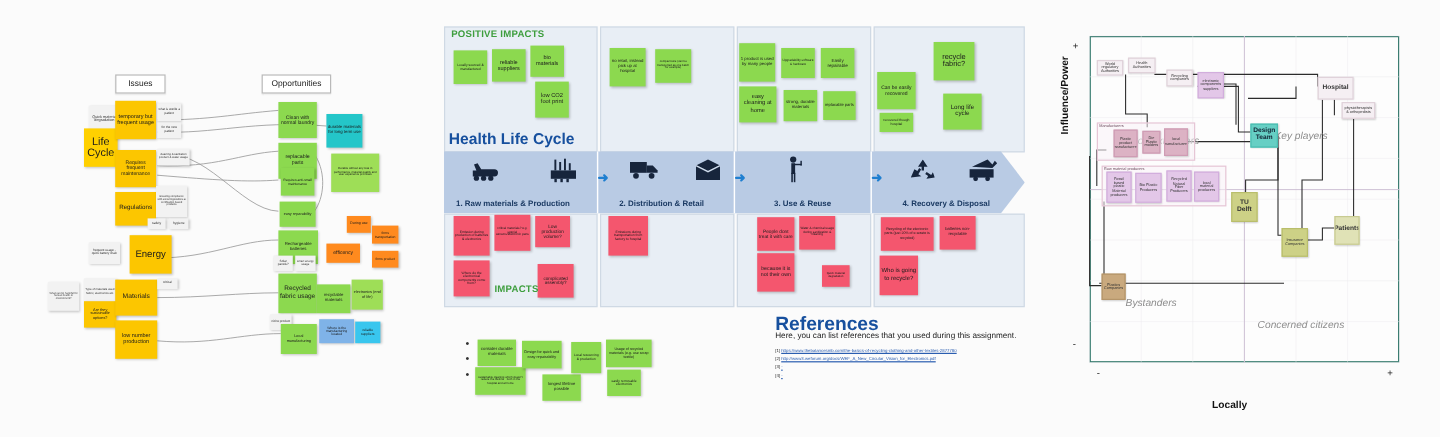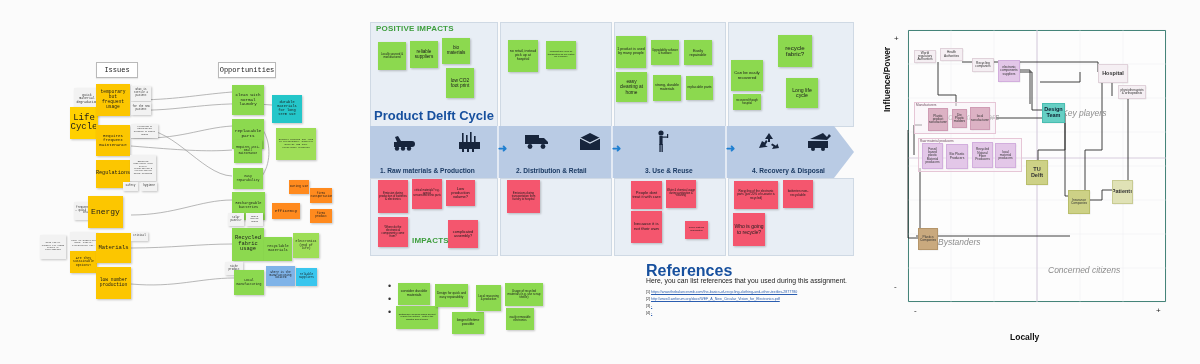--- a/index.html
+++ b/index.html
@@ -15,21 +15,21 @@
   .g{background:#8cd94f;}
   .g2{background:#9ede57;}
   .teal{background:#24c6c9;}
   .or{background:#ff8a1e;}
   .bl{background:#7fb3e8;}
   .cy{background:#39c6ee;}
   .wh{background:#f2f2f2;color:#333;}
   .pk{background:#f4566e;}
 
   
-  #left-panel{position:absolute;left:0;top:0;width:360px;height:281px;font-family:Liberation Mono, monospace;}
+  #left-panel{position:absolute;left:0;top:0;width:360px;height:281px;}
   .hdr-box{position:absolute;background:#fff;border:1px solid #b9b9b9;display:flex;align-items:center;
            justify-content:center;font-size:7px;color:#222;box-shadow:0 1px 1px rgba(0,0,0,.08);}
   #left-svg{position:absolute;left:0;top:0;width:360px;height:364px;pointer-events:none;}
 
   
   #mid-panel{position:absolute;left:368px;top:0;width:500px;height:364px;}
   .mid-title{position:absolute;font-weight:bold;color:#17509e;}
   .sec-label{position:absolute;font-weight:bold;letter-spacing:.2px;}
   .col-card{position:absolute;background:#e8eef5;border:1px solid #cfd9e4;box-sizing:border-box;}
   .lifecycle{position:absolute;left:2px;top:126px;width:484px;height:52px;}
@@ -94,21 +94,21 @@
         <div class="note y" style="left: 96px; top: 84px; width: 34px; height: 32px; font-size: 4.6px;">temporary but frequent usage</div>
         <div class="note wh" style="left: 131px; top: 86px; width: 20px; height: 15px; font-size: 2.6px;">what is sterile a patient</div>
         <div class="note wh" style="left: 131px; top: 102px; width: 20px; height: 13px; font-size: 2.6px;">for the new patient</div>
         <div class="note y" style="left: 96px; top: 125px; width: 34px; height: 31px; font-size: 4.2px;">Requires frequent maintenance</div>
         <div class="note wh" style="left: 131px; top: 124px; width: 27px; height: 14px; font-size: 2.4px;">cleaning &amp; sanitation product &amp; water usage</div>
         <div class="note y" style="left: 96px; top: 160px; width: 34px; height: 28px; font-size: 5.2px;">Regulations</div>
         <div class="note wh" style="left: 130px; top: 155px; width: 26px; height: 26px; font-size: 2.2px;">Ensuring compliance with social legislations &amp; certification based products</div>
         <div class="note wh" style="left: 123px; top: 182px; width: 15px; height: 9px; font-size: 2.8px;">safety</div>
         <div class="note wh" style="left: 141px; top: 182px; width: 16px; height: 9px; font-size: 2.8px;">hygiene</div>
         <div class="note wh" style="left: 74px; top: 202px; width: 26px; height: 18px; font-size: 2.6px;">frequent usage - quick battery drain</div>
-        <div class="note y" style="left: 88px; top: 196px; width: 35px; height: 32px; font-size: 8px;">Energy</div>
+        <div class="note y" style="left: 108px; top: 196px; width: 35px; height: 32px; font-size: 8px;">Energy</div>
         <div class="note wh" style="left: 40px; top: 235px; width: 26px; height: 24px; font-size: 2.2px;">What can be harmful for human health or environment?</div>
         <div class="note wh" style="left: 70px; top: 232px; width: 27px; height: 23px; font-size: 2.4px;">Type of materials used: fabric, electronics etc.</div>
         <div class="note y" style="left: 70px; top: 251px; width: 27px; height: 22px; font-size: 3.2px;">Are they sustainable options?</div>
         <div class="note y" style="left: 96px; top: 233px; width: 35px; height: 30px; font-size: 5.6px;">Materials</div>
         <div class="note wh" style="left: 131px; top: 232px; width: 17px; height: 9px; font-size: 2.6px;">critical</div>
         <div class="note y" style="left: 96px; top: 267px; width: 35px; height: 32px; font-size: 4.6px;">low number production</div>
       </div>
     <div id="opportunity-notes">
         <div class="note g" style="left: 232px; top: 85px; width: 32px; height: 30px; font-size: 4.2px;">Clean with normal laundry</div>
         <div class="note teal" style="left: 272px; top: 95px; width: 30px; height: 28px; font-size: 3.6px;">durable materials for long term use</div>
@@ -154,21 +154,21 @@
         <div class="note g" style="left: 316px; top: 40px; width: 28px; height: 25px; font-size: 3.8px;">Easily repairable</div>
         <div class="note g" style="left: 248px; top: 72px; width: 31px; height: 30px; font-size: 4.8px;">easy cleaning at home</div>
         <div class="note g" style="left: 285px; top: 75px; width: 28px; height: 26px; font-size: 3.6px;">strong, durable materials</div>
         <div class="note g" style="left: 318px; top: 76px; width: 27px; height: 24px; font-size: 3.4px;">replacable parts</div>
         <div class="note g" style="left: 363px; top: 60px; width: 32px; height: 31px; font-size: 4.2px;">Can be easily recovered</div>
         <div class="note g" style="left: 365px; top: 94px; width: 28px; height: 16px; font-size: 2.8px;">recovered though hospital</div>
         <div class="note g" style="left: 410px; top: 35px; width: 34px; height: 32px; font-size: 6.2px;">recycle fabric?</div>
         <div class="note g" style="left: 418px; top: 78px; width: 32px; height: 30px; font-size: 5.2px;">Long life cycle</div>
       </div>
 
-    <div class="mid-title" style="left:6px;top:108px;font-size:13px;">Product Delft Cycle</div>
+    <div class="mid-title" style="left:6px;top:108px;font-size:13px;">Health Life Cycle</div>
 
     <div class="lifecycle">
       <svg width="484" height="52" viewBox="0 0 484 52">
         <polygon points="0,0 464,0 484,26 464,52 0,52" fill="#b9cbe4"></polygon>
         <line x1="128" y1="0" x2="128" y2="52" stroke="#ffffff" stroke-width="1.2"></line>
         <line x1="242" y1="0" x2="242" y2="52" stroke="#ffffff" stroke-width="1.2"></line>
         <line x1="356" y1="0" x2="356" y2="52" stroke="#ffffff" stroke-width="1.2"></line>
       </svg>
       
       <svg class="lc-ic" style="left:22px;top:7px;" width="26" height="18" viewBox="0 0 26 18">
@@ -312,21 +312,21 @@
       </svg>
     <div class="axis-y">Influence/Power</div>
     <div class="axis-x">Locally</div>
     <div class="axis-tick" style="left:14px;top:34px;">+</div>
     <div class="axis-tick" style="left:14px;top:282px;">-</div>
     <div class="axis-tick" style="left:34px;top:306px;">-</div>
     <div class="axis-tick" style="left:276px;top:306px;">+</div>
     <div id="quadrant-labels">
         <div class="quad" style="left: 62px; top: 112px;">Context setters</div>
         <div class="quad" style="left: 182px; top: 108px;">Key players</div>
-        <div class="quad" style="left: 58px; top: 237px;">Bystanders</div>
+        <div class="quad" style="left: 58px; top: 247px;">Bystanders</div>
         <div class="quad" style="left: 168px; top: 265px;">Concerned citizens</div>
       </div>
     <div id="group-frames">
         <div class="grp" style="left: 34px; top: 102px; width: 82px; height: 32px;"></div>
         <div class="grp-lbl" style="left: 36px; top: 103px;">Manufacturers</div>
         <div class="grp" style="left: 38px; top: 138px; width: 104px; height: 34px;"></div>
         <div class="grp-lbl" style="left: 40px; top: 139px;">Raw material producers</div>
       </div>
     <div id="stakeholder-boxes">
         <div class="sbox s-white" style="left: 34px; top: 50px; width: 22px; height: 13px;">World regulatory Authorities</div>

